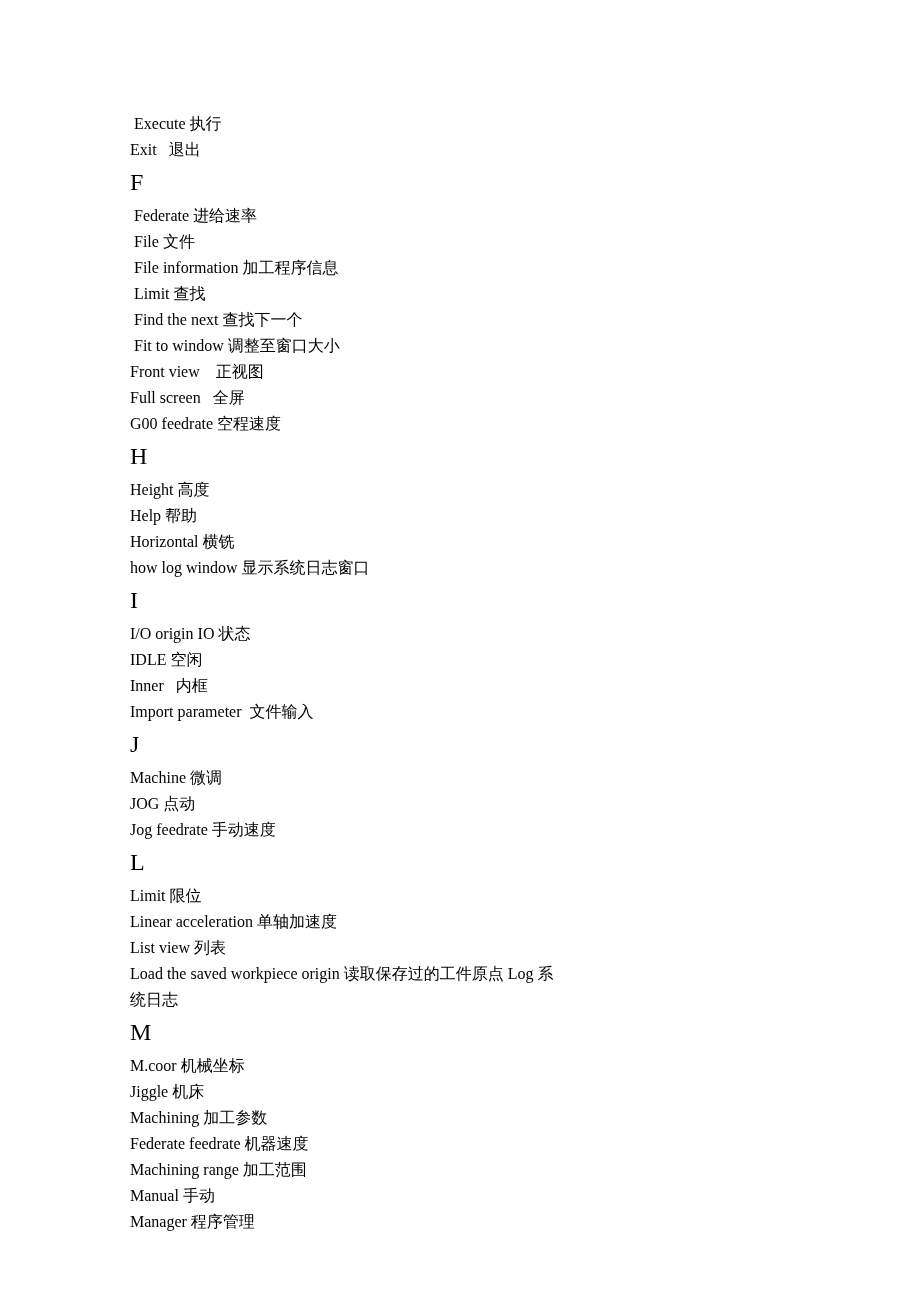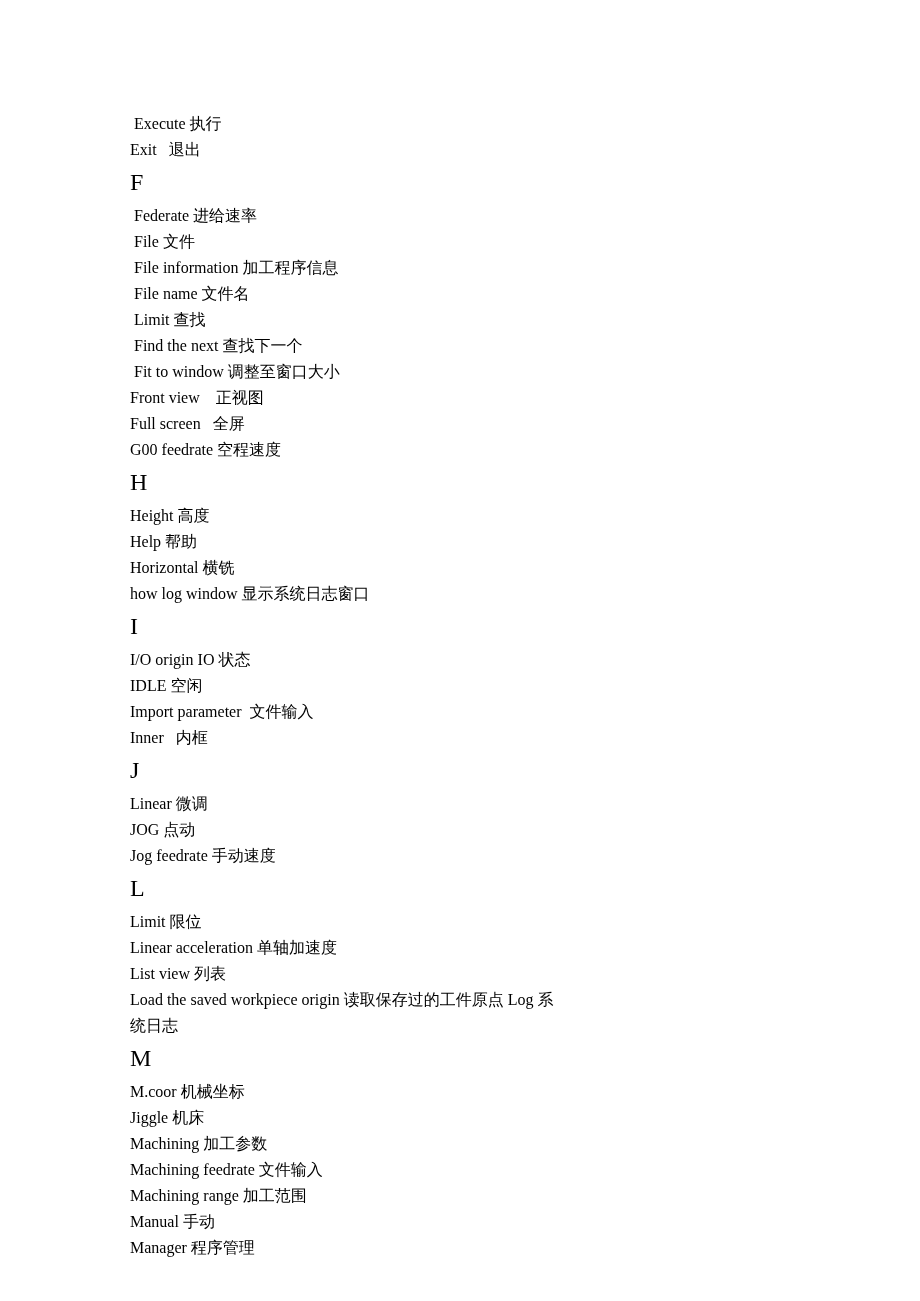--- a/index.html
+++ b/index.html
@@ -29,55 +29,54 @@
 
 <div>
 
   <div class="entry"> Execute 执行</div>
   <div class="entry">Exit   退出</div>
 
   <div class="heading">F</div>
   <div class="entry"> Federate 进给速率</div>
   <div class="entry"> File 文件</div>
   <div class="entry"> File information 加工程序信息</div>
-  <div class="entry"> File name 文件名</div>
   <div class="entry"> Limit 查找</div>
   <div class="entry"> Find the next 查找下一个</div>
   <div class="entry"> Fit to window 调整至窗口大小</div>
   <div class="entry">Front view    正视图</div>
   <div class="entry">Full screen   全屏</div>
   <div class="entry"></div>
   <div class="entry">G00 feedrate 空程速度</div>
 
   <div class="heading">H</div>
   <div class="entry">Height 高度</div>
   <div class="entry">Help 帮助</div>
   <div class="entry">Horizontal 横铣</div>
   <div class="entry">how log window 显示系统日志窗口</div>
 
   <div class="heading">I</div>
   <div class="entry">I/O origin IO 状态</div>
   <div class="entry">IDLE 空闲</div>
+  <div class="entry">Inner   内框</div>
   <div class="entry">Import parameter  文件输入</div>
-  <div class="entry">Inner   内框</div>
 
   <div class="heading">J</div>
-  <div class="entry">Linear 微调</div>
+  <div class="entry">Machine 微调</div>
   <div class="entry">JOG 点动</div>
   <div class="entry">Jog feedrate 手动速度</div>
 
   <div class="heading">L</div>
   <div class="entry">Limit 限位</div>
   <div class="entry">Linear acceleration 单轴加速度</div>
   <div class="entry">List view 列表</div>
   <div class="entry">Load the saved workpiece origin 读取保存过的工件原点 Log 系</div>
   <div class="entry">统日志</div>
 
   <div class="heading">M</div>
   <div class="entry">M.coor 机械坐标</div>
   <div class="entry">Jiggle 机床</div>
   <div class="entry">Machining 加工参数</div>
-  <div class="entry">Machining feedrate 文件输入</div>
+  <div class="entry">Federate feedrate 机器速度</div>
   <div class="entry">Machining range 加工范围</div>
   <div class="entry">Manual 手动</div>
   <div class="entry">Manager 程序管理</div>
 
 </div>
 
 </body></html>

